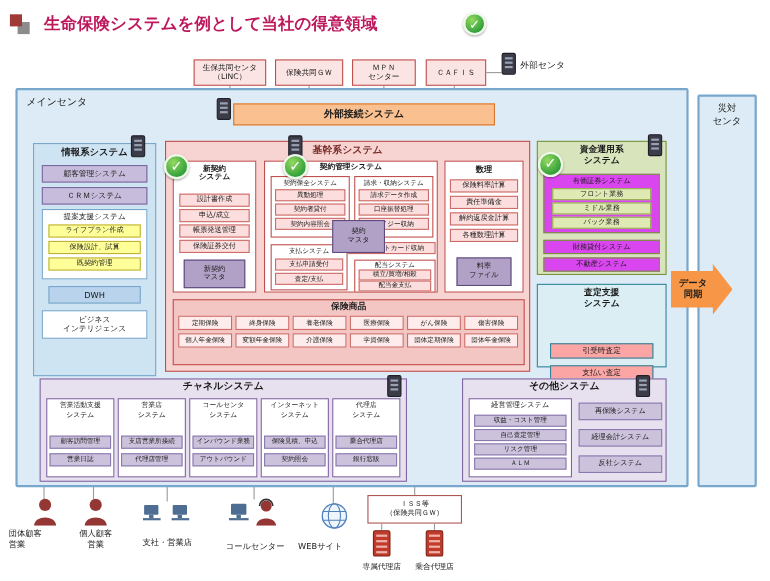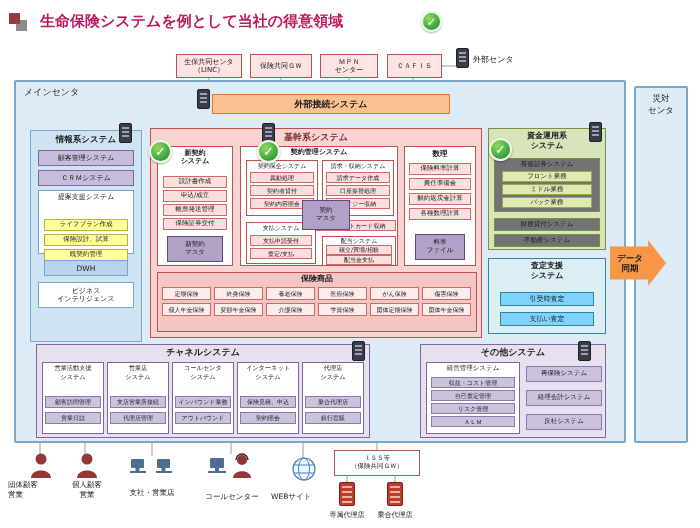--- a/index.html
+++ b/index.html
@@ -15,26 +15,26 @@
   .pinkbox   { background:#fbe5e4; border:1px solid #c0504d; }
   .gateway   { background:#fac08f; border:1px solid #d9772e; font-weight:bold; }
   .main      { background:#dcebf5; border:2px solid #77a7cc; border-radius:2px; }
   .sect-blue   { background:#cfe4f2; border:1.5px solid #77a7cc; }
   .sect-pink   { background:#f7d3d1; border:1.5px solid #c0504d; }
   .sect-green  { background:#d8e4bc; border:1.5px solid #77933c; }
   .sect-cyan   { background:#daeef3; border:1.5px solid #31849b; }
   .sect-purple { background:#e7e1ef; border:1.5px solid #8064a2; }
   .wbr { background:#fff; border:1px solid #c0504d; }
   .wbb { background:#fff; border:1px solid #77a7cc; }
-  .wbg { background:#737373; border:1px solid #77933c; }
-  .wbc { background:#7dd3fc; border:1px solid #31849b; }
+  .wbg { background:#d946ef; border:1px solid #77933c; }
+  .wbc { background:#fca5a5; border:1px solid #31849b;margin-top:20px; }
   .wbp { background:#fff; border:1px solid #8064a2; }
   .lav      { background:#c7bcdb; border:1px solid #7a68a0; }
   .lavitem  { background:#ccc2dc; border:1px solid #8a7ab0; }
-  .yellow   { background:#ffff99; border:1px solid #bfb23a;margin-top:15px; }
+  .yellow   { background:#ffff99; border:1px solid #bfb23a; }
   .dwh      { background:#b9d3ec; border:1px solid #77a7cc; }
   .pinkitem { background:#fbdedd; border:1px solid #cd6b67; }
   .proditem { background:#fdeceb; border:1px solid #cd6b67; }
   .purplebox{ background:#b2a1c7; border:1px solid #5f4a7d; }
   .greenitem{ background:#dfe9b4; border:1px solid #94a952; }
   .prodbox  { background:#f3c6c4; border:1px solid #c0504d; }
 
   .check { width:23px; height:23px; border-radius:50%;
            background:radial-gradient(circle at 35% 30%, #94d960, #2e9e38 75%);
            border:2px solid #eef7e8; box-shadow:0 1px 2px rgba(0,0,0,.35);

